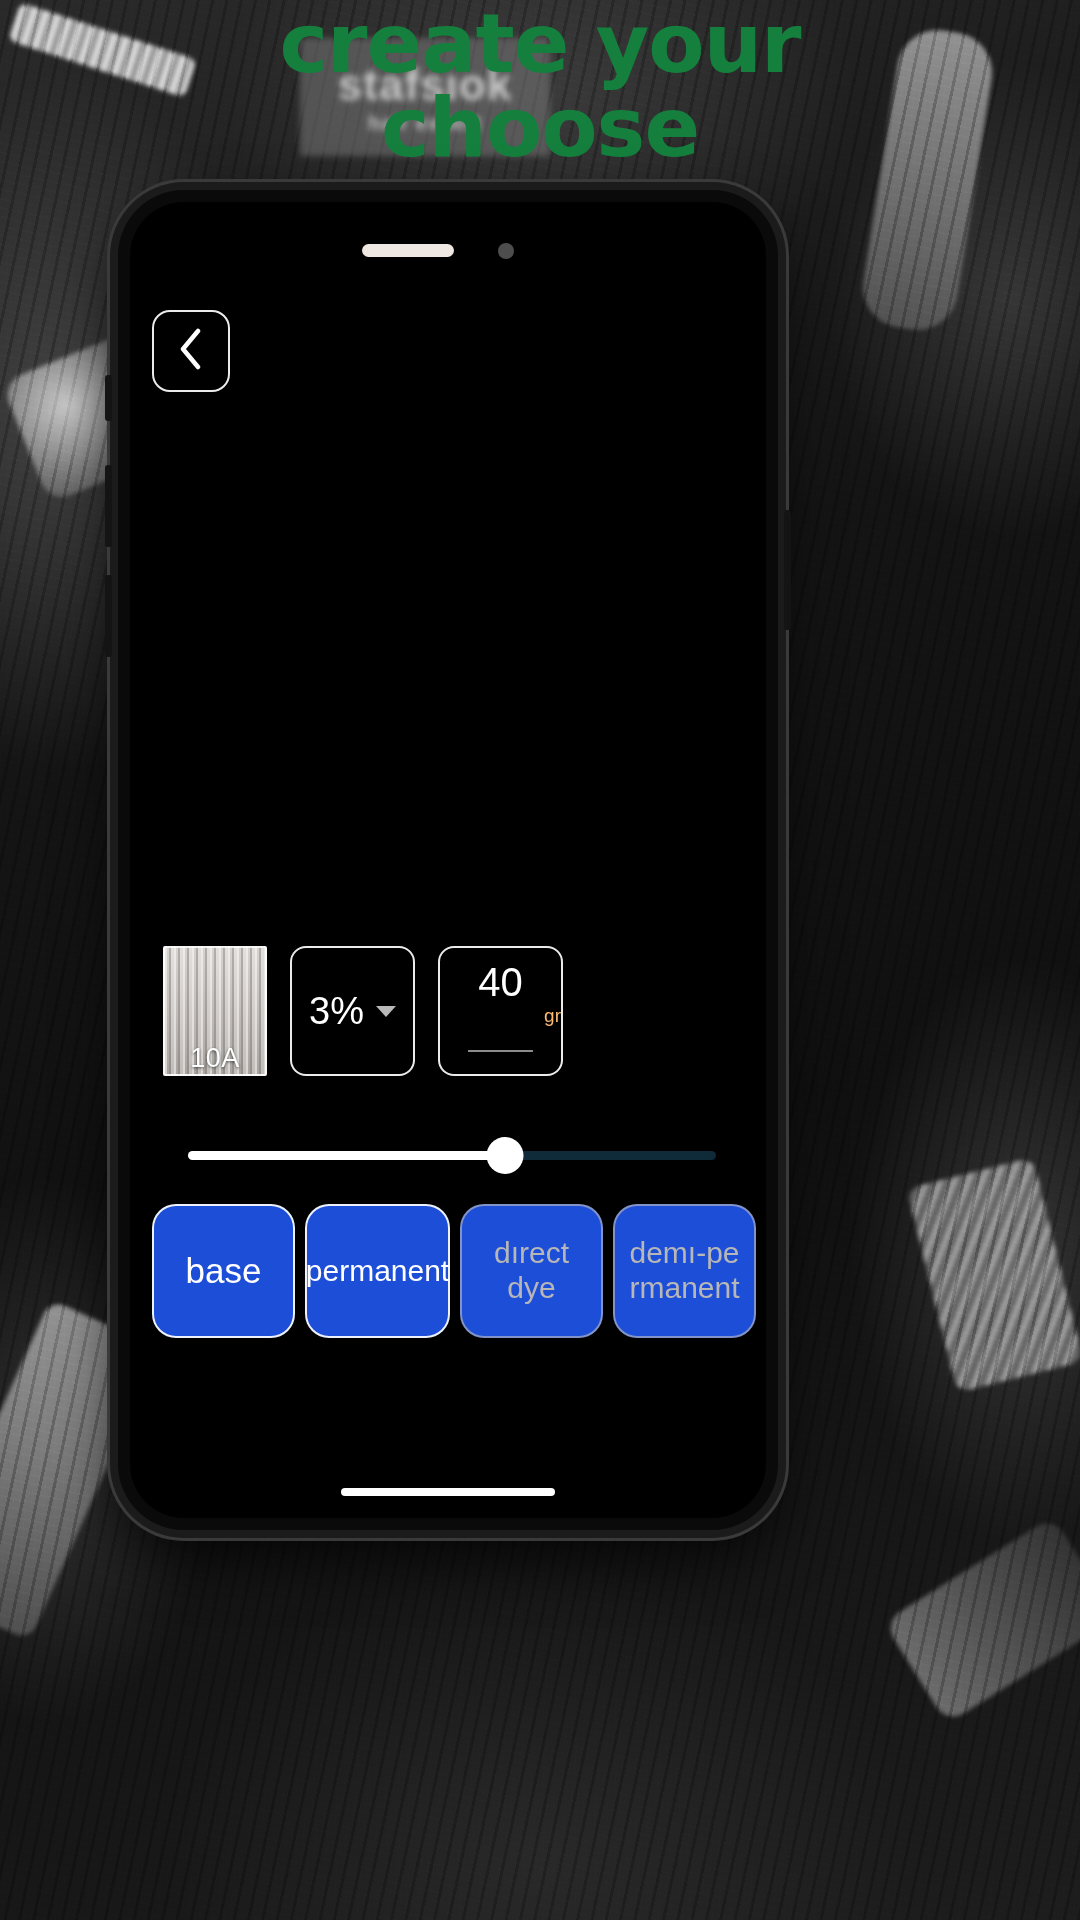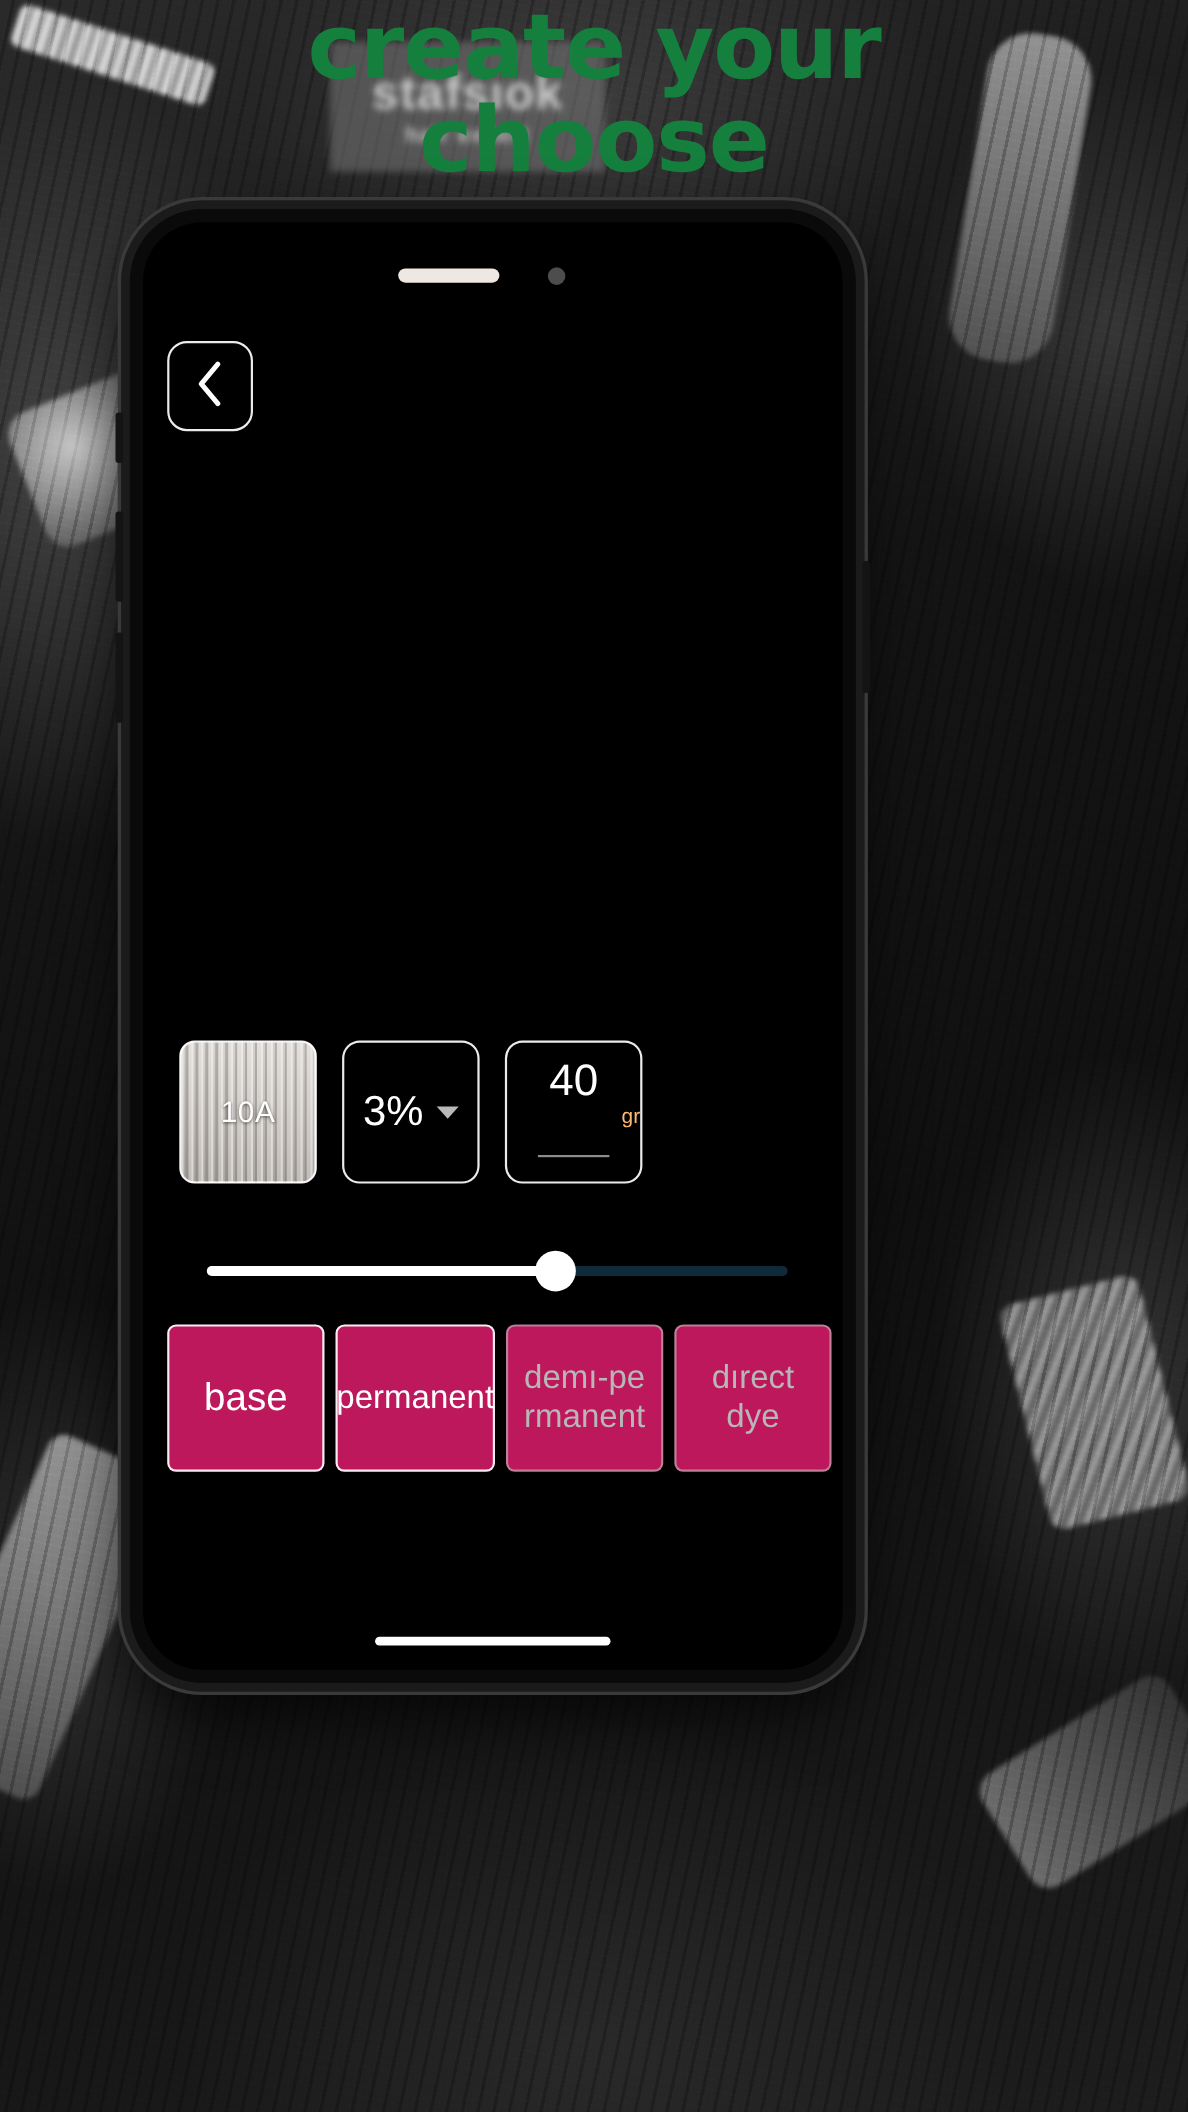--- a/index.html
+++ b/index.html
@@ -208,24 +208,24 @@
   
   .row-shades {
     position: absolute;
     left: 33px; top: 744px;
     width: 582px; height: 130px;
     display: flex;
     gap: 23px;
   }
 
   .swatch {
-    width: 125px; height: 130px;
-    border-radius: 14px;
+    width: 104px; height: 130px;
+    border-radius: 2px;
     border: 2px solid rgba(255,255,255,.88);
-    display: flex; align-items: center; justify-content: center;
+    display: flex; align-items: flex-end; justify-content: center;
     color: #fff;
     font-size: 27px;
     letter-spacing: .5px;
     text-shadow: 0 1px 3px rgba(0,0,0,.6);
     overflow: hidden;
   }
   .swatch.s-10a {
     background-color: #c5c0bb;
     background-image:
       repeating-linear-gradient(90deg,
@@ -310,23 +310,23 @@
   
   .row-types {
     position: absolute;
     left: 22px; top: 1002px;
     width: 604px; height: 134px;
     display: flex;
     gap: 10px;
   }
   .type-btn {
     width: 145px; height: 134px;
-    border-radius: 8px;
+    border-radius: 24px;
     border: 2px solid rgba(255,255,255,.92);
-    background: #be185d;
+    background: #1d4ed8;
     display: flex; align-items: center; justify-content: center;
     text-align: center;
     color: #fff;
     font-size: 30px;
     line-height: 1.16;
     padding: 0 8px;
   }
   .type-btn.dim {
     border-color: rgba(190,190,190,.62);
     color: #b7b7b7;
@@ -414,24 +414,24 @@
       </div>
 
       <div class="row-types">
         <div class="type-btn big">
           <span>base</span>
         </div>
         <div class="type-btn">
           <span>permanent</span>
         </div>
         <div class="type-btn dim">
+          <span>dırect dye</span>
+        </div>
+        <div class="type-btn dim">
           <span>demı-pe rmanent</span>
-        </div>
-        <div class="type-btn dim">
-          <span>dırect dye</span>
         </div>
       </div>
 
       <div class="home-bar"></div>
 
     </div>
   </div>
 </div>
 
 </body></html>

